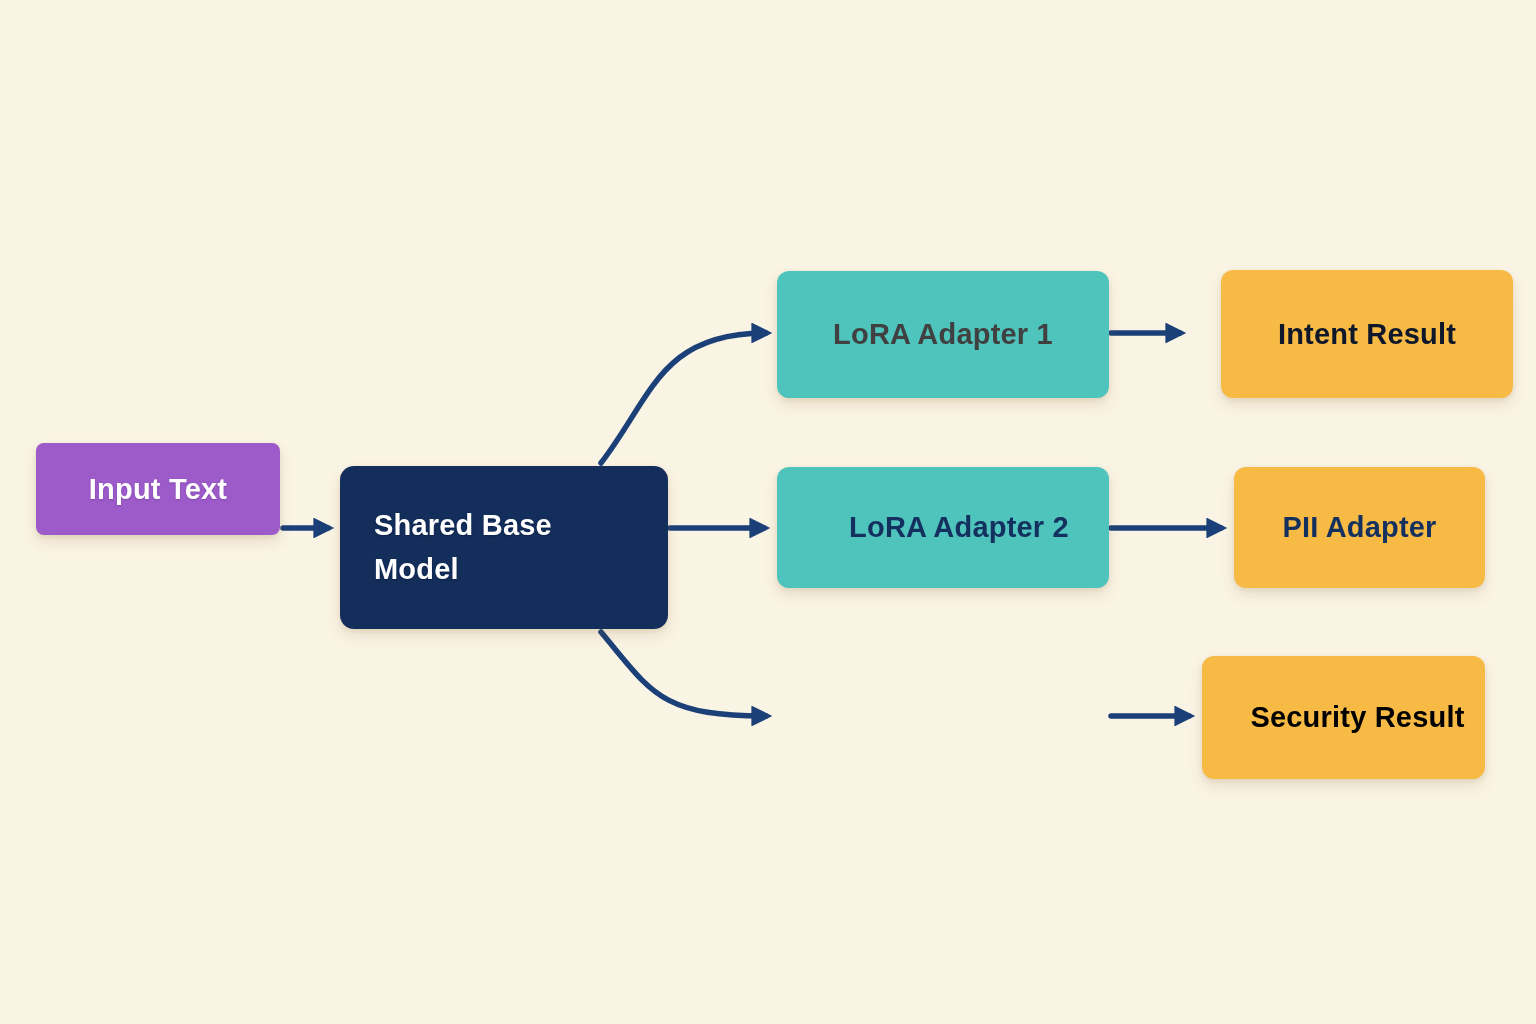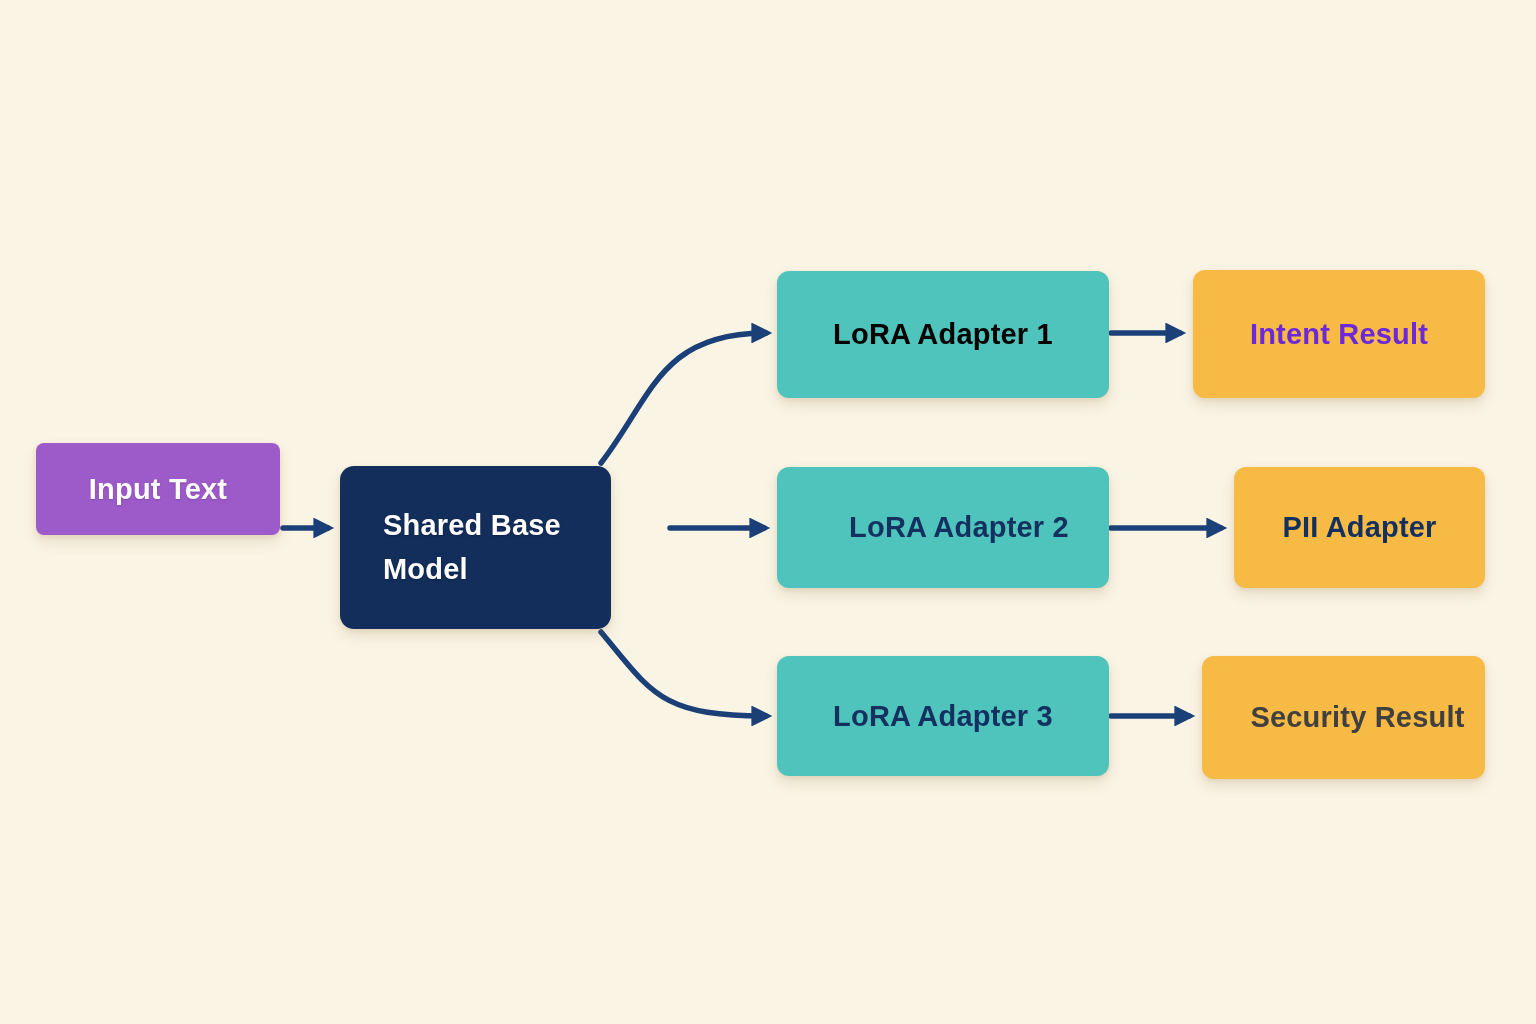--- a/index.html
+++ b/index.html
@@ -45,25 +45,25 @@
     box-shadow: 0 7px 14px rgba(125, 95, 35, 0.14), 0 2px 5px rgba(125, 95, 35, 0.10);
   }
   .node-input {
     left: 36px; top: 443px;
     width: 244px; height: 92px;
     border-radius: 8px;
     text-shadow: 0 1px 2px rgba(60,20,90,0.25);
   }
   .node-base {
     left: 340px; top: 466px;
-    width: 271px; height: 163px;
+    width: 328px; height: 163px;
     border-radius: 14px;
     justify-content: flex-start;
     text-align: left;
-    padding: 0 30px 0 43px;
+    padding: 0 30px 0 34px;
     line-height: 1.5;
     text-shadow: 0 1px 2px rgba(0,10,40,0.35);
   }
   .node-adapter {
     left: 777px;
     width: 332px; height: 124px;
   }
   .node-adapter1 { top: 271px; height: 127px; }
   .node-adapter2 { top: 467px; height: 121px; padding-left: 32px; }
   .node-adapter3 { top: 656px; height: 120px; }
@@ -92,37 +92,34 @@
   </svg>
 
   <div class="node node-input" style="background-color: rgb(156, 91, 201); color: rgb(255, 255, 255);">
     <span>Input Text</span>
   </div>
 
   <div class="node node-base" style="background-color: rgb(19, 46, 90); color: rgb(255, 255, 255);">
     <span>Shared Base Model</span>
   </div>
 
-  <div class="node node-adapter node-adapter1" style="background-color: rgb(79, 196, 188); color: #000000;">
+  <div class="node node-adapter node-adapter1" style="background-color: rgb(79, 196, 188); color: #404040;">
     <span>LoRA Adapter 1</span>
   </div>
 
   <div class="node node-adapter node-adapter2" style="background-color: rgb(79, 196, 188); color: rgb(20, 48, 95);">
     <span>LoRA Adapter 2</span>
   </div>
 
-  <div class="node node-adapter node-adapter3" style="background-color: rgb(79, 196, 188); color: rgb(20, 48, 95);">
-    <span>LoRA Adapter 3</span>
-  </div>
 
-  <div class="node node-result1" style="background-color: rgb(246, 186, 69); color: #6d28d9;">
+  <div class="node node-result1" style="background-color: rgb(246, 186, 69); color: #0f172a; margin-left: 28px;">
     <span>Intent Result</span>
   </div>
 
   <div class="node node-result2" style="background-color: rgb(246, 186, 69); color: rgb(20, 48, 95);">
     <span>PII Adapter</span>
   </div>
 
-  <div class="node node-result3" style="background-color: rgb(246, 186, 69); color: #404040; padding-left: 28px;">
+  <div class="node node-result3" style="background-color: rgb(246, 186, 69); color: #000000; padding-left: 28px;">
     <span>Security Result</span>
   </div>
 
 </div>
 
 </body></html>

